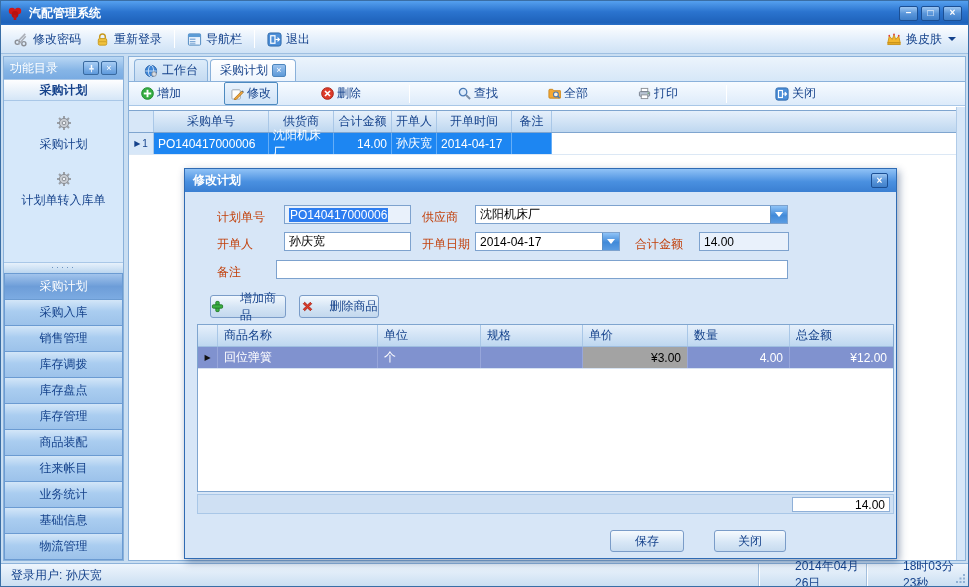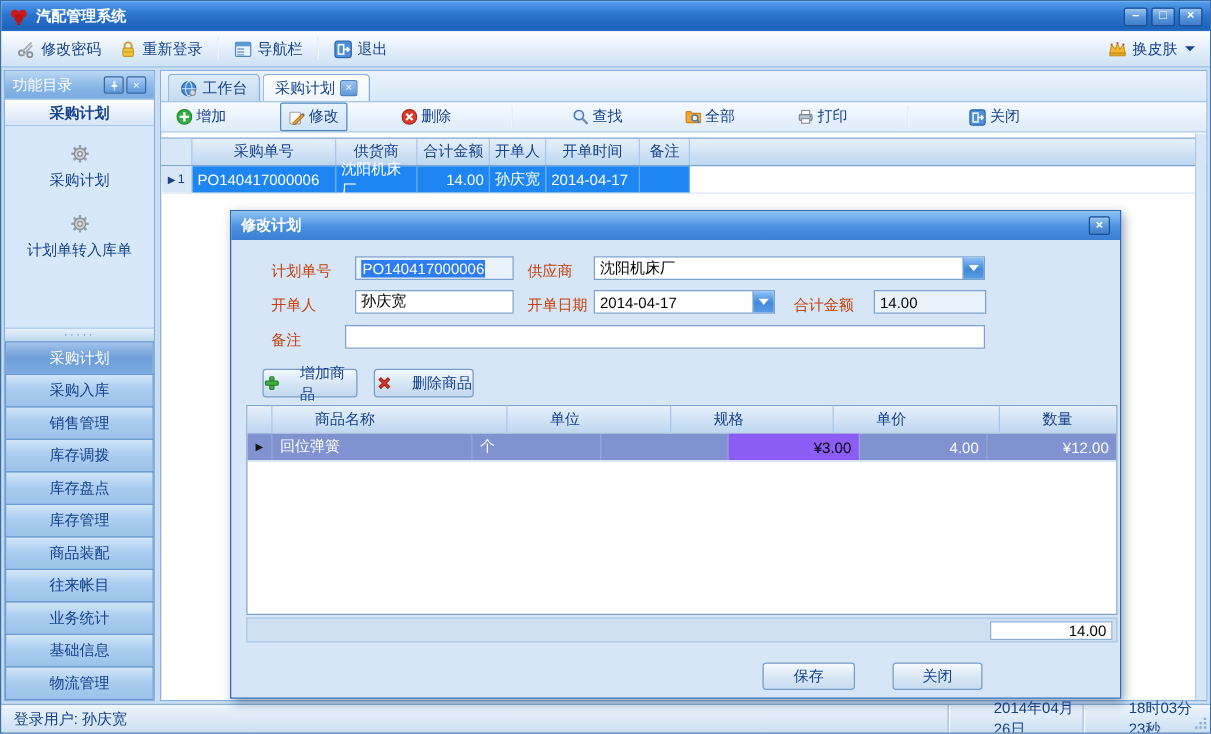--- a/index.html
+++ b/index.html
@@ -87,27 +87,27 @@
   .combo .cval{flex:1;padding:0 4px;overflow:hidden;white-space:nowrap;}
   .combo-btn{width:17px;height:100%;flex:none;background:linear-gradient(#8fc3f7,#418ad9 55%,#5a9ce2);
     border-left:1px solid #5a90c8;display:flex;align-items:center;justify-content:center;}
   .chev{width:0;height:0;border-left:4px solid transparent;border-right:4px solid transparent;border-top:5px solid #fff;}
   .dlg-btn{position:absolute;height:23px;border:1px solid #7a9cc8;border-radius:3px;color:#15428b;
     background:linear-gradient(#f2f8fe,#d4e4f4 55%,#c3d8ee);display:flex;align-items:center;justify-content:center;gap:16px;}
   .push-btn{position:absolute;height:22px;border:1px solid #7a9cc8;border-radius:3px;color:#15428b;
     background:linear-gradient(#f6fafe,#d8e7f6 55%,#c7dbef);display:flex;align-items:center;justify-content:center;}
   
   .dgrid{position:absolute;left:12px;top:155px;width:697px;height:168px;background:#fff;border:1px solid #7fa5cf;overflow:hidden;}
-  .dg-head{display:flex;height:22px;background:linear-gradient(#e6f0fb,#bed7f0);border-bottom:1px solid #9fbee0;color:#15428b;gap:28px;}
+  .dg-head{display:flex;height:22px;background:linear-gradient(#e6f0fb,#bed7f0);border-bottom:1px solid #9fbee0;color:#15428b;}
   .dg-head .dc{display:flex;align-items:center;padding:0 6px;border-right:1px solid #a9c7e7;height:100%;}
   .dg-row{display:flex;height:22px;border-bottom:1px solid #d7e3f2;}
   .dg-row .dc{display:flex;align-items:center;padding:0 6px;height:100%;border-right:1px solid #e2ebf6;}
   .dg-row.selected{background:#8092cf;color:#fff;}
   .dg-row.selected .dc{border-right:1px solid #97a6da;}
-  .dg-row.selected .edit-cell{background:#8b5cf6;color:#000;}
+  .dg-row.selected .edit-cell{background:#a3a3a3;color:#000;}
   .dc-ind{width:20px;flex:none;padding:0!important;justify-content:center;font-size:9px;color:#222;}
   .dg-row .dc-ind{background:#c8d9ee;}
   .dg-row.selected .dc-ind{background:#8092cf;}
   .dw-name{width:160px;flex:none;} .dw-unit{width:103px;flex:none;} .dw-spec{width:102px;flex:none;}
   .dw-price{width:105px;flex:none;} .dw-qty{width:102px;flex:none;} .dw-tot{width:103px;flex:none;border-right:none!important;}
   .dc.num{justify-content:flex-end;}
   .total-bar{position:absolute;left:12px;top:325px;width:697px;height:20px;background:#cfe0f3;border:1px solid #a9c7e7;}
   .total-box{position:absolute;right:3px;top:2px;width:98px;height:15px;background:#fff;border:1px solid #8fb0d8;
     display:flex;align-items:center;justify-content:flex-end;padding:0 4px;}
   

